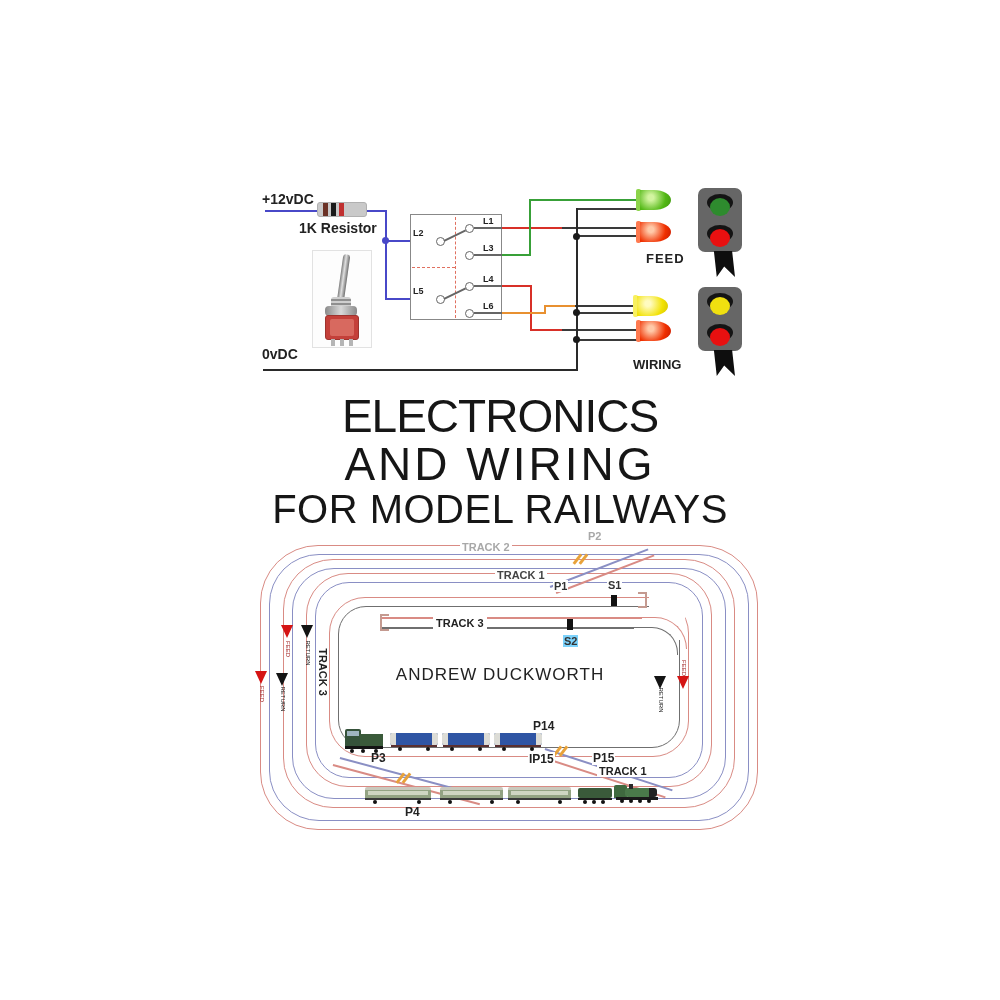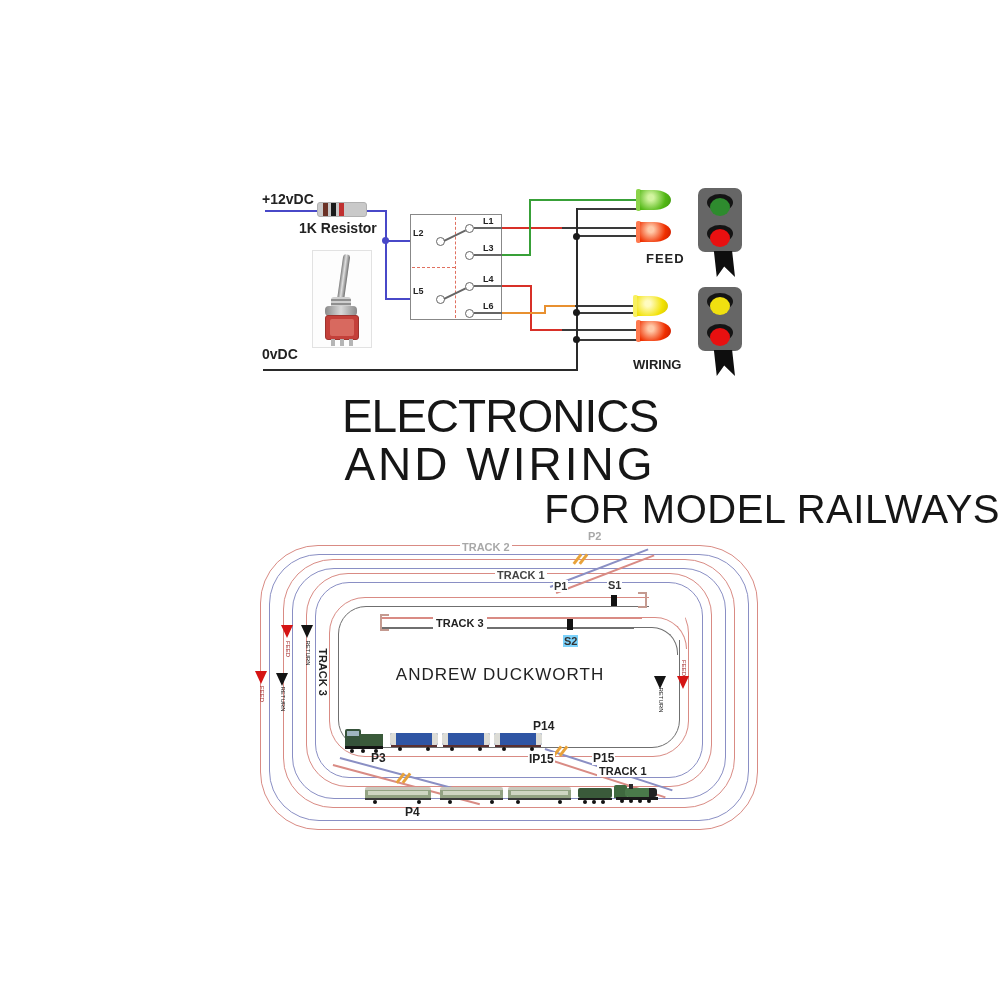--- a/index.html
+++ b/index.html
@@ -160,21 +160,21 @@
     <div class="sig-hood" style="top:6px;"></div>
     <div class="sig-lamp" style="top:10px;background:#f0e010;"></div>
     <div class="sig-hood" style="top:37px;"></div>
     <div class="sig-lamp" style="top:41px;background:#e81010;"></div>
     <div class="sig-ribbon"></div>
   </div>
   <div class="lbl" style="left:633px;top:357px;font-size:13px;font-weight:600;color:#222;">WIRING</div>
 
   <div class="title-line" style="top:442px;font-size:46px;line-height:44px;letter-spacing:3px;">AND WIRING</div>
   <div class="title-line" style="top:394px;font-size:46px;line-height:44px;letter-spacing:-1px;">ELECTRONICS</div>
-  <div class="title-line" style="top:489px;font-size:40px;line-height:40px;letter-spacing:0.5px;text-align:right;">FOR MODEL RAILWAYS</div>
+  <div class="title-line" style="top:489px;font-size:40px;line-height:40px;letter-spacing:0.5px;">FOR MODEL RAILWAYS</div>
 
   <div class="loop" style="left:260px;top:545px;width:496px;height:283px;border-color:#d98b84;border-radius:58px;"></div>
   <div class="loop" style="left:269px;top:554px;width:478px;height:265px;border-color:#8a8fc4;border-radius:50px;"></div>
   <div class="loop" style="left:283px;top:559px;width:450px;height:247px;border-color:#d98b84;border-radius:50px;"></div>
   <div class="loop" style="left:292px;top:568px;width:432px;height:229px;border-color:#8a8fc4;border-radius:42px;"></div>
   <div class="loop" style="left:306px;top:573px;width:404px;height:212px;border-color:#d98b84;border-radius:42px;"></div>
   <div class="loop" style="left:315px;top:582px;width:386px;height:194px;border-color:#8a8fc4;border-radius:34px;"></div>
   <div class="loop" style="left:329px;top:597px;width:358px;height:158px;border-color:#d98b84;border-radius:36px;"></div>
   <div class="loop" style="left:338px;top:606px;width:340px;height:140px;border-color:#6f6f6f;border-radius:28px;"></div>
 

